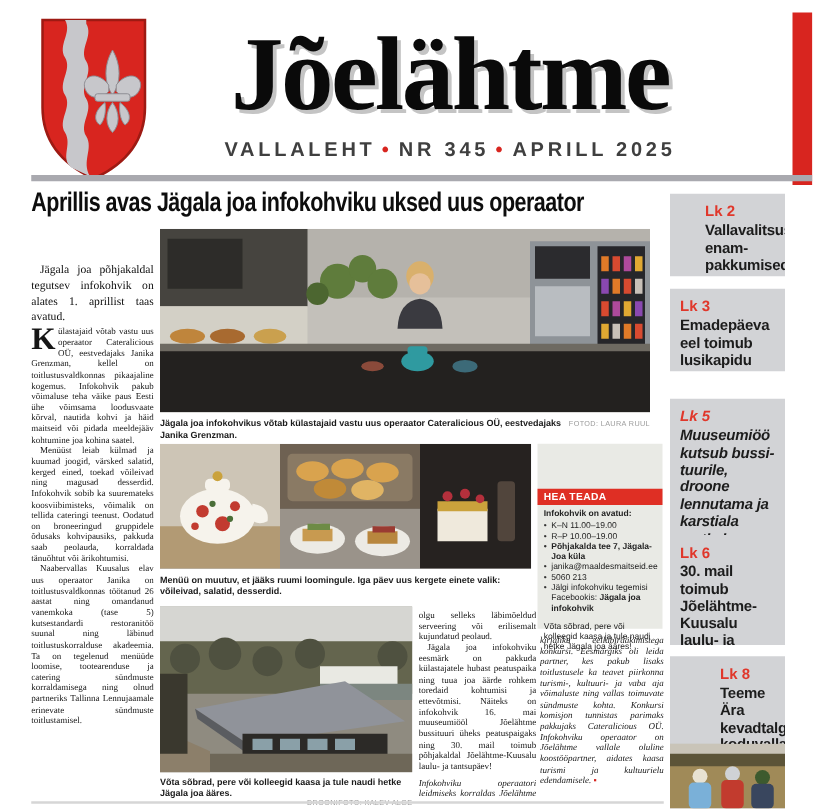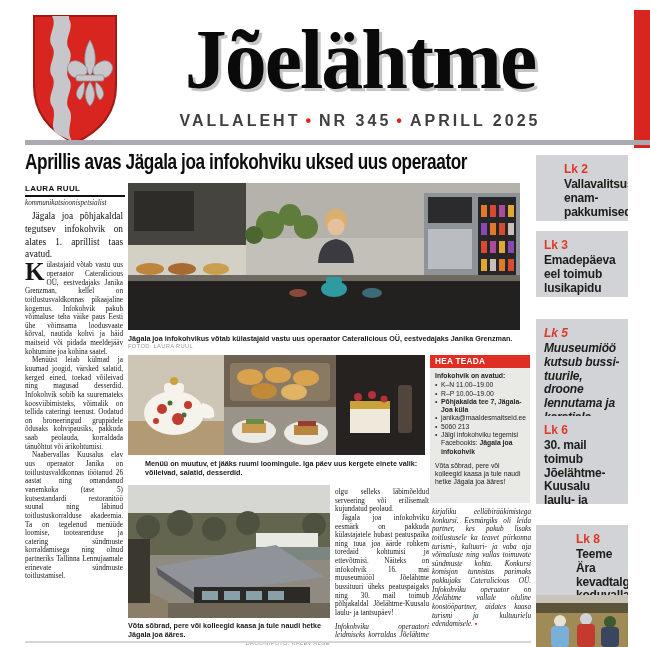--- a/index.html
+++ b/index.html
@@ -41,44 +41,44 @@
   .endmark{color:#d8251f;font-style:normal;}
   .gap{margin-top:5px !important;}
 
   
   .photo{position:absolute;overflow:hidden;}
   .photo svg{display:block;width:100%;height:100%;}
   .photo-main{left:128px;top:183px;width:392px;height:147px;}
   .photo-food{left:128px;top:355px;width:297px;height:100px;}
   .photo-drone{left:128px;top:485px;width:202px;height:133px;}
   .caption{position:absolute;font-size:7.2px;font-weight:bold;line-height:1.25;color:#1a1a1a;}
-  .cap1{left:128px;top:334px;width:392px;display:flex;justify-content:space-between;align-items:baseline;flex-direction:column;}
+  .cap1{left:128px;top:334px;width:392px;display:flex;justify-content:space-between;align-items:baseline;}
   .credit{font-size:5.8px;font-weight:normal;color:#9a9a9a;letter-spacing:0.3px;white-space:nowrap;}
-  .cap2{left:128px;top:459px;width:302px;margin-left:17px;}
+  .cap2{left:128px;top:459px;width:302px;}
   .cap3{left:128px;top:621px;width:202px;padding-bottom:8px;}
   .cap3 .credit{position:absolute;right:0;bottom:0;}
 
   
   .infobox{position:absolute;left:430px;top:355px;width:100px;height:148px;background:#e9eae5;}
   .infobox-header{background:#df2f24;color:#fff;font-size:8.2px;font-weight:bold;
-                  padding:2px 0 2px 5px;letter-spacing:0.3px;}
+                  padding:2px 0 2px 5px;letter-spacing:0.3px;margin-top:36px;}
   .infobox-body{padding:4px 5px;font-size:6.8px;line-height:1.22;color:#232323;}
   .infobox-body .h{font-weight:bold;margin-bottom:1px;}
   .bullet{position:relative;padding-left:6px;}
   .bullet::before{content:"•";position:absolute;left:0;top:0;color:#333;}
   .b{font-weight:bold;}
   .infobox-close{margin-top:6px;}
 
   
   .sidebar-box{position:absolute;left:536px;width:92px;background:#d2d3d6;padding:7px 8px;
                box-sizing:border-box;overflow:hidden;}
   .sb1{top:155px;height:66px;padding-left:28px;}
   .sb2{top:231px;height:66px;}
   .sb3{top:319px;height:124px;font-style:italic;}
-  .sb4{top:416px;height:88px;}
+  .sb4{top:428px;height:88px;}
   .sb5{top:525px;height:122px;padding-bottom:0;padding-left:40px;}
   .pageref{color:#e0372b;font-size:12px;font-weight:bold;margin-bottom:2px;}
   .sbtext{font-size:12px;font-weight:bold;line-height:1.15;color:#1c1c1c;letter-spacing:-0.2px;}
   .sb-photo{position:absolute;left:0;right:0;bottom:0;height:52px;}
   .sb-photo svg{display:block;width:100%;height:100%;}
 
   .bottom-rule{position:absolute;left:25px;top:641px;width:506px;height:2px;background:#d6d6d6;}
 </style>
 </head>
 <body>
@@ -102,25 +102,20 @@
   </div>
 
   <div class="masthead-title">Jõelähtme</div>
   <div class="masthead-sub">
     <span>VALLALEHT</span><span class="dot">•</span><span>NR 345</span><span class="dot">•</span><span>APRILL 2025</span>
   </div>
   <div class="red-stripe"></div>
   <div class="mast-rule"></div>
 
   <h1 class="headline">Aprillis avas Jägala joa infokohviku uksed uus operaator</h1>
-  <div class="byline">
-    <div class="author">LAURA RUUL</div>
-    <div class="rule"></div>
-    <div class="role">kommunikatsioonispetsialist</div>
-  </div>
 
   <div class="col col1">
     <p class="lead">Jägala joa põhjakaldal tegutsev infokohvik on alates 1. aprillist taas avatud.</p>
     <p class="noindent"><span class="dropcap">K</span><span>ülastajaid võtab vastu uus operaator Cateralicious OÜ, eestvedajaks Janika Grenzman, kellel on toitlustusvaldkonnas pikaajaline kogemus. Infokohvik pakub võimaluse teha väike paus Eesti ühe võimsama loodusvaate kõrval, nautida kohvi ja häid maitseid või pidada meeldejääv kohtumine joa kohina saatel.</span></p>
     <p>Menüüst leiab külmad ja kuumad joogid, värsked salatid, kerged eined, toekad võileivad ning magusad desserdid. Infokohvik sobib ka suuremateks koosviibimisteks, võimalik on tellida cateringi teenust. Oodatud on broneeringud gruppidele õdusaks kohvipausiks, pakkuda saab peolauda, korraldada tänuõhtut või ärikohtumisi.</p>
     <p>Naabervallas Kuusalus elav uus operaator Janika on toitlustusvaldkonnas töötanud 26 aastat ning omandanud vanemkoka (tase 5) kutsestandardi restoranitöö suunal ning läbinud toitlustuskorralduse akadeemia. Ta on tegelenud menüüde loomise, tootearenduse ja catering sündmuste korraldamisega ning olnud partneriks Tallinna Lennujaamale erinevate sündmuste toitlustamisel.</p>
   </div>
 
   <div class="photo photo-main">
     <svg viewBox="0 0 392 147" preserveAspectRatio="none">

